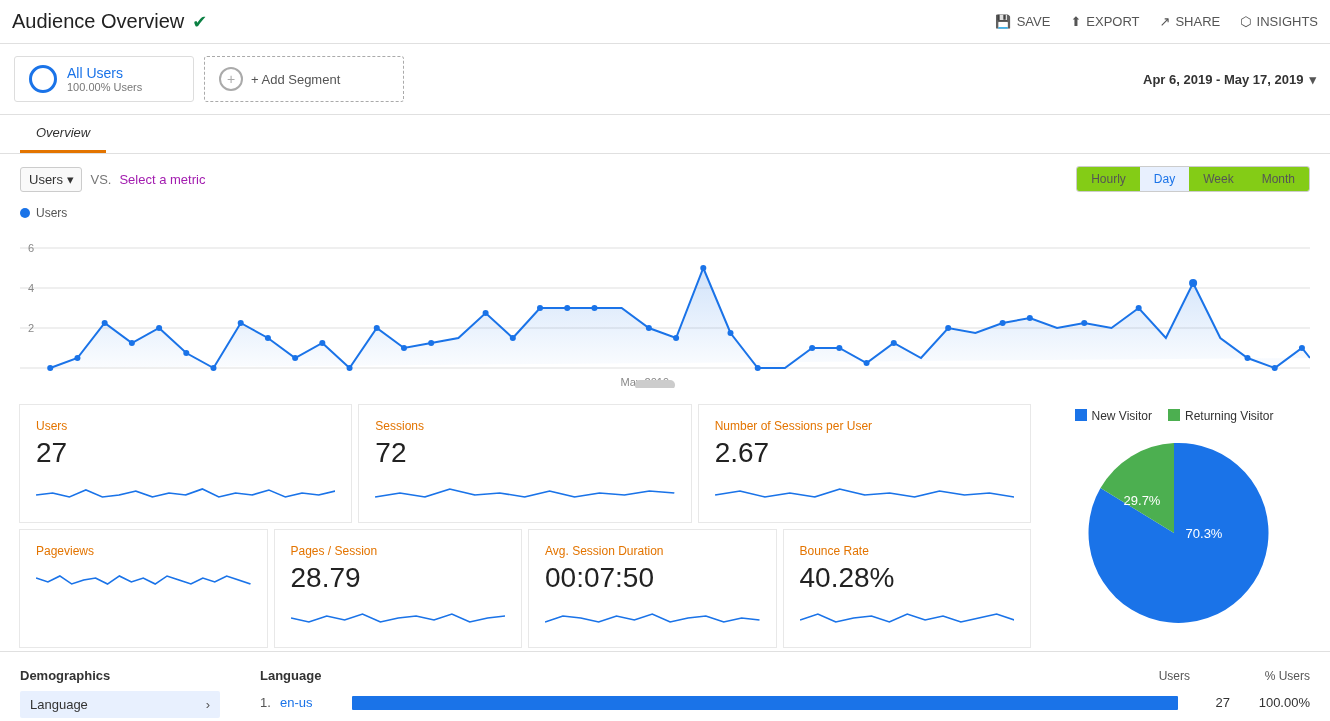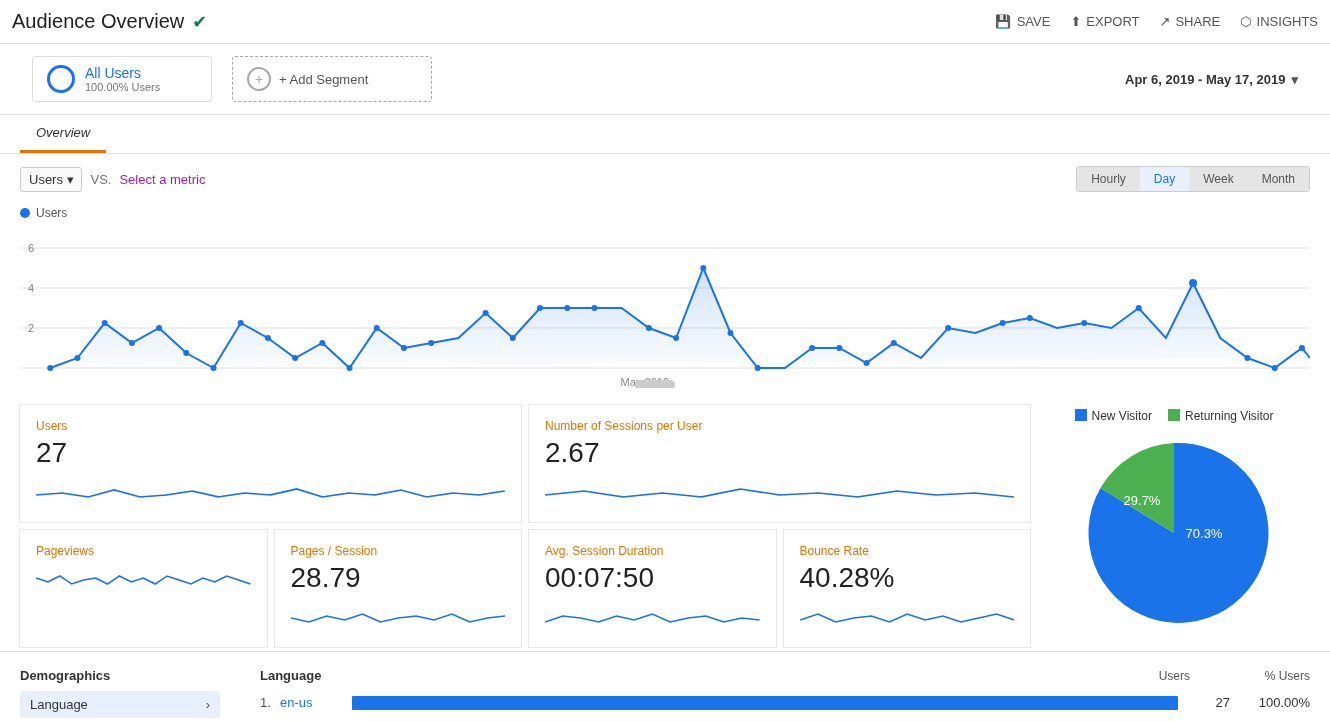--- a/index.html
+++ b/index.html
@@ -7,41 +7,41 @@
     
     
     .header { display: flex; align-items: center; justify-content: space-between; padding: 10px 12px; border-bottom: 1px solid #e0e0e0; }
     .header-left { display: flex; align-items: center; gap: 8px; }
     .header-title { font-size: 20px; font-weight: 400; color: #222; }
     .verified-icon { color: #0b8043; font-size: 18px; }
     .header-actions { display: flex; align-items: center; gap: 20px; }
     .header-action { display: flex; align-items: center; gap: 5px; cursor: pointer; color: #555; font-size: 13px; }
     
     
-    .segments { display: flex; gap: 20px; padding: 12px 32px; border-bottom: 1px solid #e0e0e0; }
+    .segments { display: flex; gap: 10px; padding: 12px 14px; border-bottom: 1px solid #e0e0e0; }
     .segment-pill { display: flex; align-items: center; gap: 10px; border: 1px solid #ddd; border-radius: 3px; padding: 8px 14px; min-width: 180px; }
     .segment-icon { width: 28px; height: 28px; border-radius: 50%; border: 3px solid #1a73e8; display: flex; align-items: center; justify-content: center; }
     .segment-info { display: flex; flex-direction: column; }
     .segment-name { font-size: 14px; font-weight: 500; color: #1a73e8; }
     .segment-pct { font-size: 11px; color: #777; }
     .add-segment { display: flex; align-items: center; gap: 8px; border: 1px dashed #aaa; border-radius: 3px; padding: 8px 14px; min-width: 200px; cursor: pointer; color: #555; }
     .add-segment-circle { width: 24px; height: 24px; border-radius: 50%; border: 2px solid #aaa; display: flex; align-items: center; justify-content: center; }
     
     
     .tab-bar { padding: 0 20px; border-bottom: 1px solid #e0e0e0; }
     .tab { display: inline-block; padding: 10px 16px; border-bottom: 3px solid #e37400; font-size: 13px; font-weight: 500; color: #333; cursor: pointer; font-style: italic; }
     
     
     .chart-controls { display: flex; align-items: center; justify-content: space-between; padding: 12px 20px 4px; }
     .metric-controls { display: flex; align-items: center; gap: 8px; }
     .metric-dropdown { display: flex; align-items: center; gap: 4px; border: 1px solid #ccc; border-radius: 3px; padding: 4px 8px; cursor: pointer; font-size: 13px; background: #f9f9f9; }
     .vs-label { color: #777; font-size: 13px; }
     .select-metric { color: #a21caf; font-size: 13px; cursor: pointer; }
     .time-buttons { display: flex; border: 1px solid #ccc; border-radius: 3px; overflow: hidden; }
-    .time-btn { padding: 5px 14px; font-size: 12px; cursor: pointer; background: #e5e5e5; border: none; color: #555; }
+    .time-btn { padding: 5px 14px; font-size: 12px; cursor: pointer; background: #84cc16; border: none; color: #555; }
     .time-btn.active { background: #e8f0fe; color: #1a73e8; font-weight: 500; }
     
     
     .chart-area { padding: 10px 20px; position: relative; }
     .chart-legend { display: flex; align-items: center; gap: 6px; margin-bottom: 8px; }
     .legend-dot { width: 10px; height: 10px; border-radius: 50%; background: #1a73e8; }
     .legend-label { font-size: 12px; color: #555; }
     .chart-svg-wrapper { width: 100%; }
     .metric-label { font-size: 12px; color: #e37400; font-weight: 500; margin-bottom: 4px; cursor: pointer; }
     .metric-value { font-size: 28px; font-weight: 300; color: #222; margin-bottom: 6px; }
@@ -201,20 +201,27 @@
 
     <div style="display:flex;">
       <div class="metric-box">
         <div class="metric-label">Users</div>
         <div class="metric-value">27</div>
         <svg class="metric-sparkline" width="100%" height="30" viewBox="0 0 180 30" preserveAspectRatio="none">
           <polyline points="0,20 10,18 20,22 30,15 40,22 50,20 60,16 70,22 80,18 90,20 100,14 110,22 120,18 130,20 140,15 150,22 160,18 170,20 180,16" fill="none" stroke="#1a73e8" stroke-width="1.5"></polyline>
         </svg>
       </div>
       <div class="metric-box">
+        <div class="metric-label">Sessions</div>
+        <div class="metric-value">72</div>
+        <svg class="metric-sparkline" width="100%" height="30" viewBox="0 0 180 30" preserveAspectRatio="none">
+          <polyline points="0,22 15,18 30,22 45,14 60,20 75,18 90,22 105,16 120,22 135,18 150,20 165,16 180,18" fill="none" stroke="#1a73e8" stroke-width="1.5"></polyline>
+        </svg>
+      </div>
+      <div class="metric-box">
         <div class="metric-label">Number of Sessions per User</div>
         <div class="metric-value">2.67</div>
         <svg class="metric-sparkline" width="100%" height="30" viewBox="0 0 180 30" preserveAspectRatio="none">
           <polyline points="0,20 15,16 30,22 45,18 60,22 75,14 90,20 105,18 120,22 135,16 150,20 165,18 180,22" fill="none" stroke="#1a73e8" stroke-width="1.5"></polyline>
         </svg>
       </div>
     </div>
 
     <div style="display:flex;">
       <div class="metric-box">

